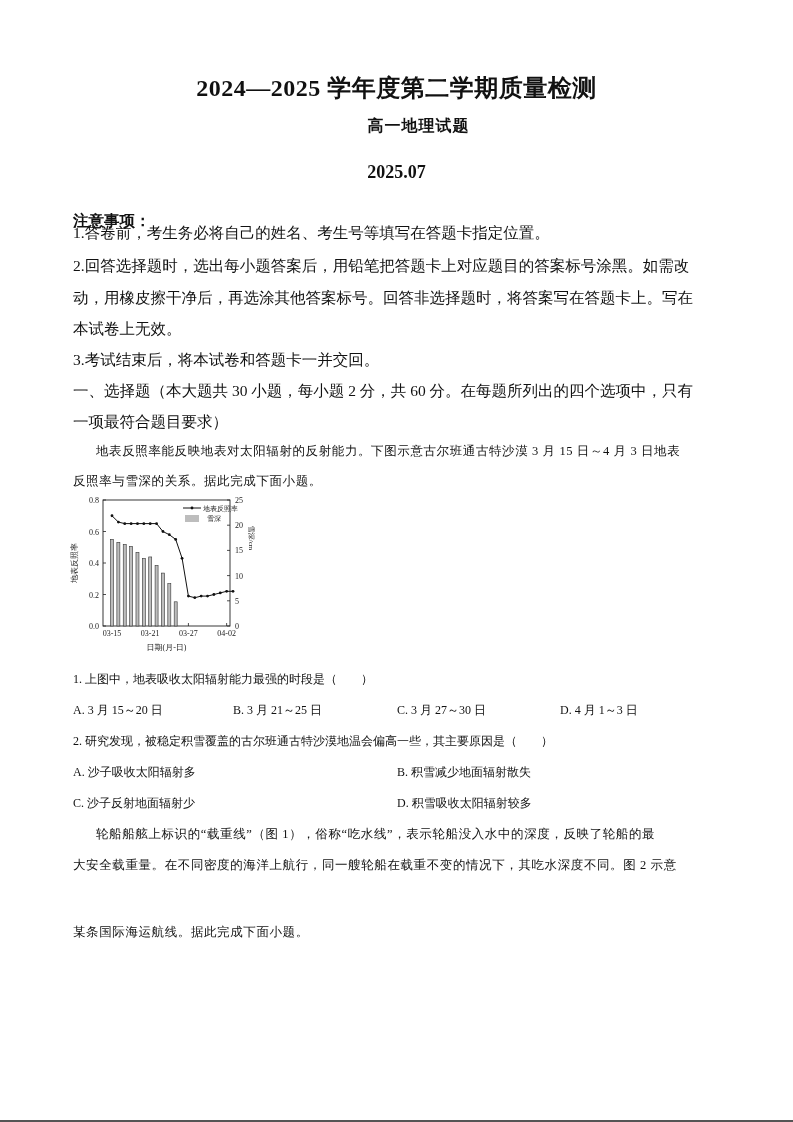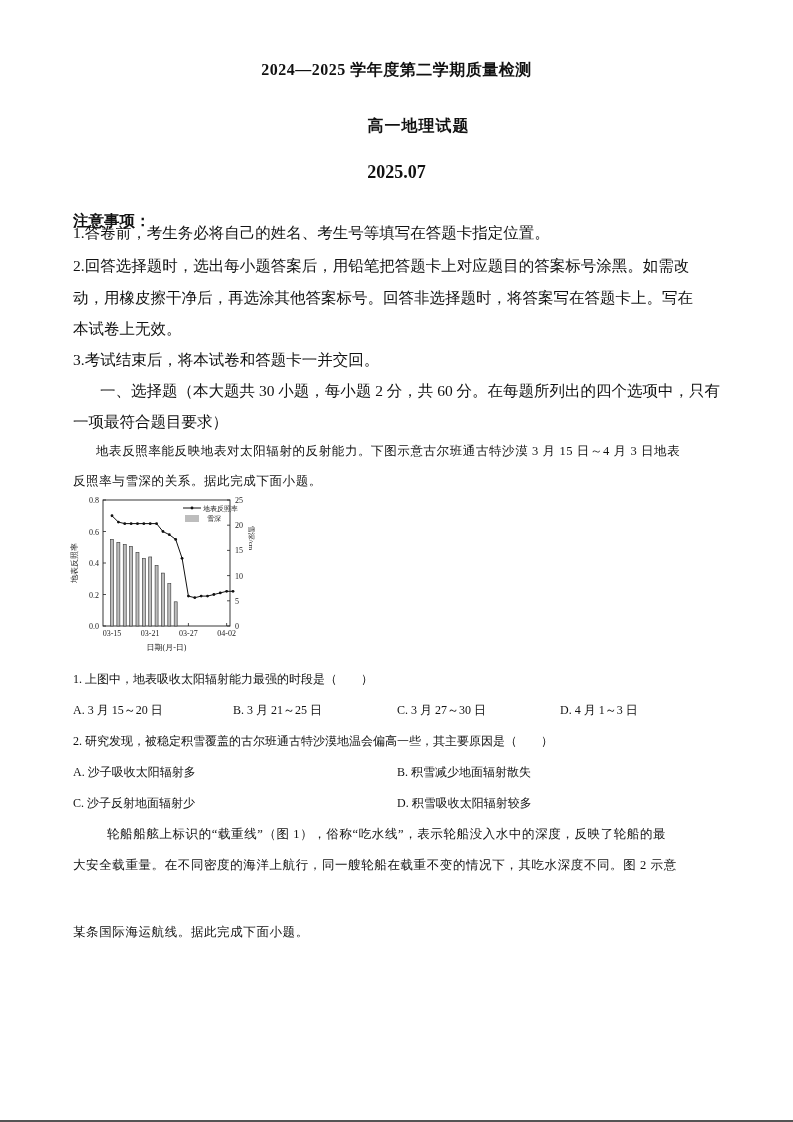--- a/index.html
+++ b/index.html
@@ -1,20 +1,20 @@
 <!DOCTYPE html>
 <html><head>
 <meta charset="utf-8">
 <style>
   html, body { margin: 0; padding: 0; background: #ffffff; }
   body { width: 793px; height: 1122px; position: relative; overflow: hidden;
          font-family: "Liberation Serif", "DejaVu Serif", serif; color: #111; }
   .page-bottom-line { position: absolute; left: 0; right: 0; bottom: 0; height: 2px; background: #555; }
   .title { position: absolute; left: 0; width: 793px; text-align: center; font-weight: bold; }
-  .t1 { top: 60px; font-size: 16px; letter-spacing: 0.5px; }
+  .t1 { top: 72px; font-size: 24px; letter-spacing: 0.5px; }
   .t2 { top: 116px; font-size: 16px; letter-spacing: 1px; margin-left: 22px; }
   .t3 { top: 162px; font-size: 18px; }
   .line { position: absolute; left: 73px; font-size: 15.5px; white-space: nowrap; }
   .bold { font-weight: bold; }
   .para { position: absolute; left: 73px; font-size: 12.5px; white-space: nowrap; letter-spacing: 0.6px; }
   .q { position: absolute; font-size: 12px; white-space: nowrap; }
   #chart { position: absolute; left: 65px; top: 490px; width: 190px; height: 165px; }
   #chart text { font-family: "Liberation Serif", "DejaVu Serif", serif; fill: #222; }
 </style>
 </head>
@@ -24,21 +24,21 @@
 <div class="title t2">高一地理试题</div>
 <div class="title t3">2025.07</div>
 
 <div class="line bold" style="top:191px;margin-top:20px;">注意事项：</div>
 <div class="line" style="top:223px;"><span>1.答卷前，考生务必将自己的姓名、考生号等填写在答题卡指定位置。</span></div>
 <div class="line" style="top:256px;"><span>2.回答选择题时，选出每小题答案后，用铅笔把答题卡上对应题目的答案标号涂黑。如需改</span></div>
 <div class="line" style="top:288px;"><span>动，用橡皮擦干净后，再选涂其他答案标号。回答非选择题时，将答案写在答题卡上。写在</span></div>
 <div class="line" style="top:319px;"><span>本试卷上无效。</span></div>
 <div class="line" style="top:350px;"><span>3.考试结束后，将本试卷和答题卡一并交回。</span></div>
 
-<div class="line" style="top:381px;margin-left:27px;">一、选择题（本大题共 30 小题，每小题 2 分，共 60 分。在每题所列出的四个选项中，只有</div>
+<div class="line" style="top:381px;">一、选择题（本大题共 30 小题，每小题 2 分，共 60 分。在每题所列出的四个选项中，只有</div>
 <div class="line" style="top:412px;">一项最符合题目要求）</div>
 
 <div class="para" style="top:443px; left:96px;">地表反照率能反映地表对太阳辐射的反射能力。下图示意古尔班通古特沙漠 3 月 15 日～4 月 3 日地表</div>
 <div class="para" style="top:473px;">反照率与雪深的关系。据此完成下面小题。</div>
 
 <svg id="chart" viewBox="0 0 190 165" xmlns="http://www.w3.org/2000/svg">
   <g id="axes">
       <rect x="38" y="10" width="127" height="126" fill="none" stroke="#222" stroke-width="0.9"></rect>
       <line x1="38" y1="136" x2="41" y2="136" stroke="#222" stroke-width="0.8"></line>
       <line x1="38" y1="104.5" x2="41" y2="104.5" stroke="#222" stroke-width="0.8"></line>
@@ -124,17 +124,17 @@
 <div class="q" style="top:702px; left:233px;">B. 3 月 21～25 日</div>
 <div class="q" style="top:702px; left:397px;">C. 3 月 27～30 日</div>
 <div class="q" style="top:702px; left:560px;">D. 4 月 1～3 日</div>
 
 <div class="q" style="top:733px; left:73px;">2. 研究发现，被稳定积雪覆盖的古尔班通古特沙漠地温会偏高一些，其主要原因是（　　）</div>
 <div class="q" style="top:764px; left:73px;">A.  沙子吸收太阳辐射多</div>
 <div class="q" style="top:764px; left:397px;">B.  积雪减少地面辐射散失</div>
 <div class="q" style="top:795px; left:73px;">C.  沙子反射地面辐射少</div>
 <div class="q" style="top:795px; left:397px;">D.  积雪吸收太阳辐射较多</div>
 
-<div class="para" style="top:826px; left:96px;margin-left:11px;">轮船船舷上标识的“载重线”（图 1），俗称“吃水线”，表示轮船没入水中的深度，反映了轮船的最</div>
+<div class="para" style="top:826px; left:96px;">轮船船舷上标识的“载重线”（图 1），俗称“吃水线”，表示轮船没入水中的深度，反映了轮船的最</div>
 <div class="para" style="top:857px;">大安全载重量。在不同密度的海洋上航行，同一艘轮船在载重不变的情况下，其吃水深度不同。图 2 示意</div>
 <div class="para" style="top:924px;">某条国际海运航线。据此完成下面小题。</div>
 
 <div class="page-bottom-line"></div>
 
 </body></html>

